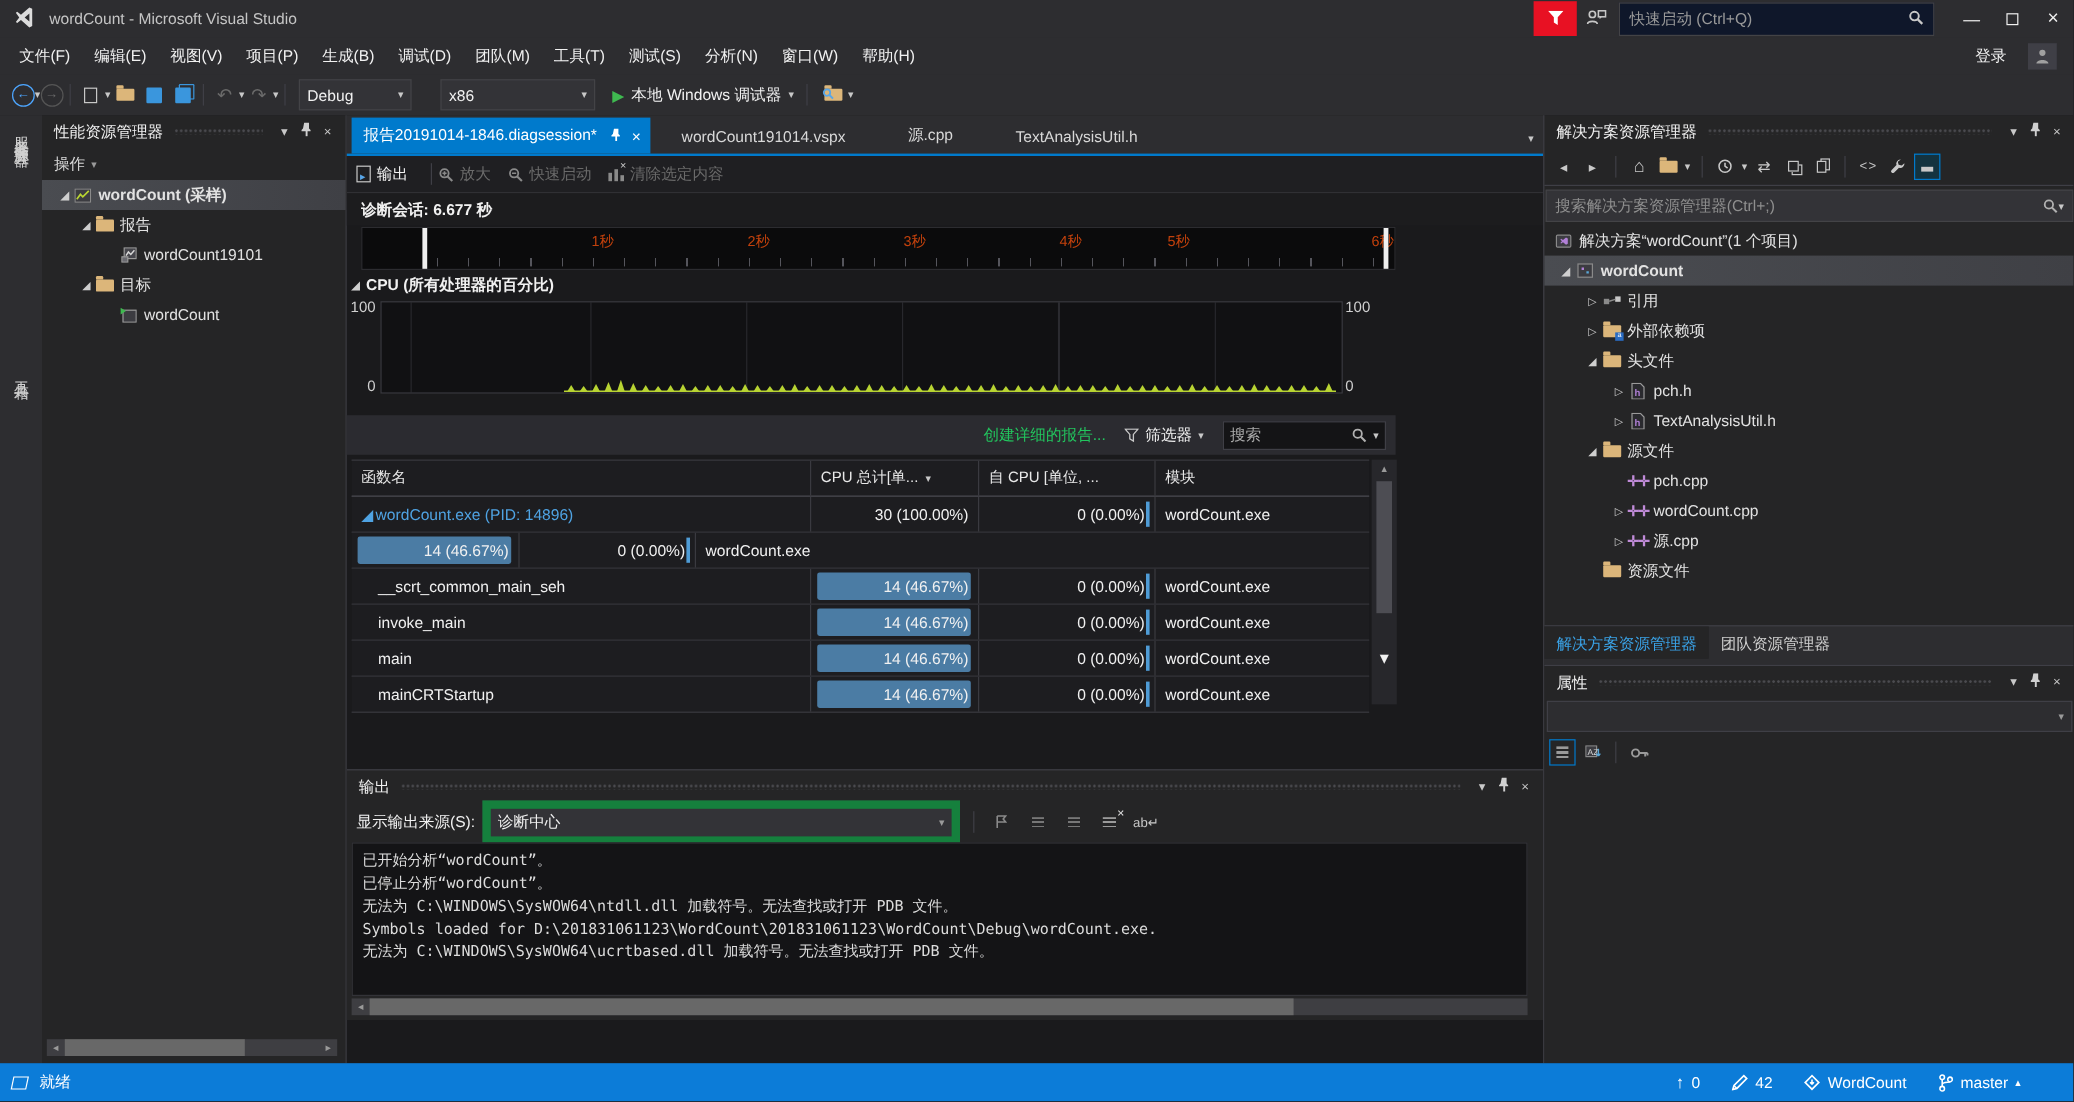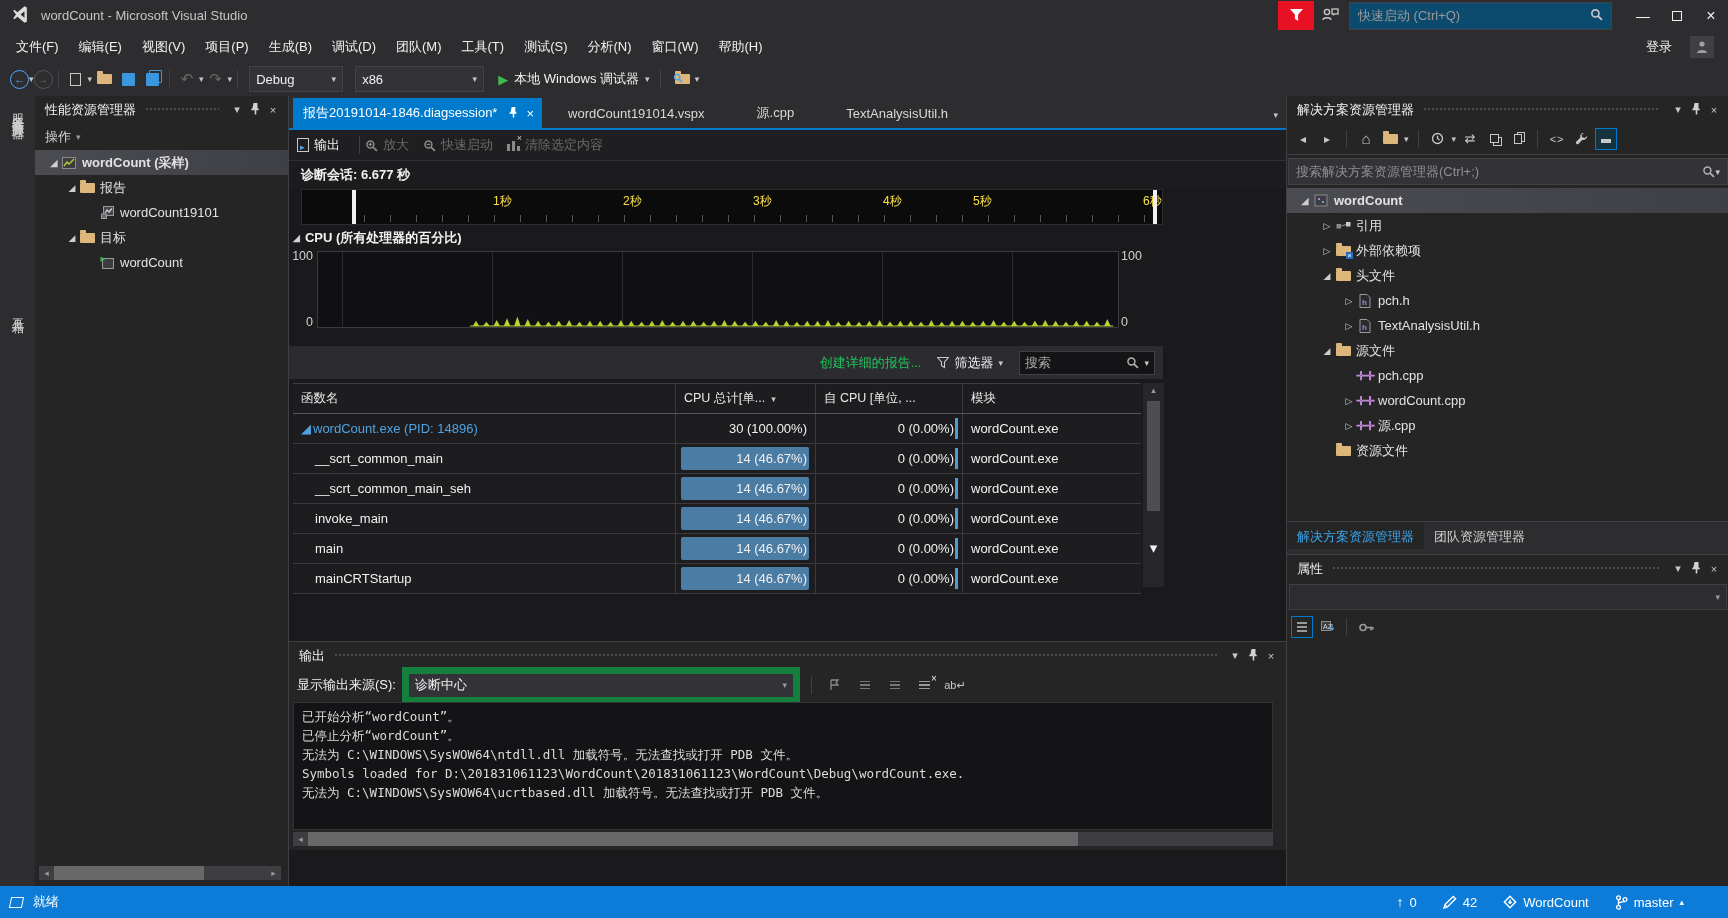--- a/index.html
+++ b/index.html
@@ -13,21 +13,21 @@
   .sep-v{width:1px;height:18px;background:#3f3f46;margin:0 5px;}
   .tri{font-size:9px;color:#c8c8c8;}
   
   #titlebar{left:0;top:0;width:1728px;height:31px;background:#2d2d30;}
   #menubar{left:0;top:31px;width:1728px;height:31px;background:#2d2d30;}
   .menu-item{padding:0 10px;height:31px;display:flex;align-items:center;color:#f1f1f1;cursor:default;}
   #toolbar{left:0;top:62px;width:1728px;height:34px;background:#2d2d30;border-bottom:1px solid #222225;}
   .tbtn{display:flex;align-items:center;justify-content:center;width:24px;height:24px;}
   .combo{display:flex;align-items:center;background:#333337;border:1px solid #434346;height:24px;padding:0 6px;color:#f1f1f1;}
   .combo .tri{margin-left:auto;padding-left:8px;}
-  #quick-launch{display:flex;align-items:center;width:245px;height:26px;background:#0c4a6e;border:1px solid #434346;color:#999;padding:0 8px;}
+  #quick-launch{display:flex;align-items:center;width:245px;height:26px;background:#0f172a;border:1px solid #434346;color:#999;padding:0 8px;}
   .winbtn{width:34px;height:26px;display:flex;align-items:center;justify-content:center;color:#f1f1f1;font-size:14px;}
   
   #activity{left:0;top:96px;width:35px;height:790px;background:#2d2d30;}
   .vtab{writing-mode:vertical-rl;text-orientation:upright;color:#d0d0d0;letter-spacing:2px;font-size:12.5px;position:absolute;left:9px;}
   #leftpanel{left:35px;top:96px;width:253px;height:790px;background:#252526;border-right:1px solid #3f3f46;}
   .panel-hd{display:flex;align-items:center;height:27px;padding:0 6px 0 10px;color:#f1f1f1;}
   .hd-ic{color:#c8c8c8;width:18px;text-align:center;font-size:11px;}
   .trow{display:flex;align-items:center;height:25px;color:#e2e2e2;white-space:nowrap;overflow:hidden;}
   .trow .exp{width:14px;font-size:9px;color:#cfcfcf;text-align:center;flex:none;}
   .folder{width:15px;height:10px;background:#dcb67a;border-radius:1px;position:relative;flex:none;margin:0 5px 0 1px;}
@@ -38,21 +38,21 @@
   .sb-arrow{color:#999;font-size:9px;width:15px;text-align:center;flex:none;}
   
   #main{left:289px;top:96px;width:997px;height:790px;background:#1a1a1c;}
   #tabbar{left:0;top:0;width:997px;height:32px;background:#2d2d30;border-bottom:2px solid #007acc;display:flex;align-items:flex-end;}
   .tab-active{background:#007acc;color:#fff;height:30px;display:flex;align-items:center;padding:0 8px 0 10px;}
   .tab{color:#d8d8d8;height:30px;display:flex;align-items:center;padding:0 26px;}
   #sess-toolbar{left:0;top:34px;width:997px;height:31px;background:#1f1f22;border-bottom:1px solid #303034;display:flex;align-items:center;padding-left:8px;box-sizing:border-box;}
   .stool{display:flex;align-items:center;margin-right:14px;gap:5px;}
   #sess-header{left:0;top:65px;width:997px;height:27px;background:#1c1c1e;display:flex;align-items:center;font-weight:bold;padding-left:12px;box-sizing:border-box;}
   #ruler{left:12px;top:93px;width:862px;height:36px;background:#0b0b0c;border:1px solid #2c2c30;box-sizing:border-box;}
-  .rlab{position:absolute;top:3px;color:#fde047;font-size:12px;}
+  .rlab{position:absolute;top:3px;color:#c2410c;font-size:12px;}
   #ruler-ticks{position:absolute;left:62px;right:10px;bottom:2px;height:7px;
      background-image:repeating-linear-gradient(90deg,#55555c 0 1px,transparent 1px 26px);}
   #cpu-hd{left:4px;top:131px;width:900px;height:22px;display:flex;align-items:center;font-weight:bold;gap:5px;}
   #cpu-plot{left:28px;top:155px;width:800px;height:75px;background:#111113;border:1px solid #3a3a40;box-sizing:content-box;
      background-image:repeating-linear-gradient(90deg,transparent 0 129px,#2b2b30 129px 130px);background-position:45px 0;}
   .axlab{position:absolute;width:24px;text-align:right;color:#d0d0d0;font-size:12.5px;}
   #filter-row{left:0;top:250px;width:874px;height:33px;background:#2b2b30;display:flex;align-items:center;justify-content:flex-end;gap:16px;padding-right:8px;box-sizing:border-box;}
   #search-box{display:flex;align-items:center;width:124px;height:22px;background:#141416;border:1px solid #3f3f46;color:#aaa;padding:0 5px;gap:5px;}
   
   #functable{left:4px;top:287px;width:848px;height:204px;border-top:1px solid #3f3f46;}
@@ -187,21 +187,21 @@
     <span class="sep-v"></span>
     <span class="tbtn disabled" style="font-size:15px">↶</span>
     <span class="tri disabled">▾</span>
     <span class="tbtn disabled" style="font-size:15px">↷</span>
     <span class="tri disabled">▾</span>
     <span class="sep-v"></span>
     <div class="combo" style="width:80px;margin-left:6px">
       <span>Debug</span>
         <span class="tri">▾</span>
     </div>
-    <div class="combo" style="width:115px;margin-left:12px">
+    <div class="combo" style="width:115px;margin-left:24px">
       <span>x86</span>
         <span class="tri">▾</span>
     </div>
     <span style="color:#3fb950;font-size:13px;margin:0 6px 0 14px">▶</span>
     <span>本地 Windows 调试器</span>
     <span class="tri" style="margin-left:6px">▾</span>
     <span class="sep-v" style="margin:0 10px"></span>
     <span class="tbtn" style="position:relative">
       <span class="folder" style="margin:0"></span>
       <svg width="10" height="10" viewBox="0 0 12 12" style="position:absolute;left:2px;top:6px">
@@ -477,23 +477,20 @@
           </div>
         <div class="fcell c-self">
             <span class="zbar"></span>
             <span class="cellv">0 (0.00%)</span>
           </div>
         <div class="fcell c-mod" style="border-right:none">
             <span>wordCount.exe</span>
           </div>
       </div>
       <div class="frow">
-        <div class="fcell c-func" style="padding-left:22px">
-            <span>__scrt_common_main</span>
-          </div>
         <div class="fcell c-tot">
             <span class="valbar"></span>
             <span class="cellv">14 (46.67%)</span>
           </div>
         <div class="fcell c-self">
             <span class="zbar"></span>
             <span class="cellv">0 (0.00%)</span>
           </div>
         <div class="fcell c-mod" style="border-right:none">
             <span>wordCount.exe</span>
@@ -672,20 +669,29 @@
     <div id="sol-search">
       <span>搜索解决方案资源管理器(Ctrl+;)</span>
       <div style="flex:1"></div>
       <svg width="13" height="13" viewBox="0 0 12 12">
           <circle cx="5" cy="5" r="3.2" fill="none" stroke="#b0b0b0" stroke-width="1.4"></circle>
           <line x1="7.4" y1="7.4" x2="11" y2="11" stroke="#b0b0b0" stroke-width="1.6"></line>
         </svg>
       <span class="tri">▾</span>
     </div>
 
+    <div class="srow" style="padding-left:8px">
+      <span class="fileic">
+          <svg width="14" height="14" viewBox="0 0 14 14">
+            <rect x="1" y="2" width="12" height="10" rx="1" fill="#3c3c41" stroke="#8a8a8a"></rect>
+            <path d="M9 4 l1.5 0.8 v4.4 L9 10 6.5 7.9 5 9 4.3 8.5 5.6 7 4.3 5.5 5 5 6.5 6.1 Z" fill="#b180d7"></path>
+          </svg>
+        </span>
+      <span>解决方案“wordCount”(1 个项目)</span>
+    </div>
     <div class="srow hl-row" style="padding-left:10px;font-weight:bold">
       <span class="exp" style="width:16px;font-size:9px;color:#cfcfcf;text-align:center">◢</span>
       <span class="fileic">
           <svg width="14" height="13" viewBox="0 0 14 13">
             <rect x="1" y="1" width="12" height="11" fill="#3c3c41" stroke="#8a8a8a"></rect>
             <path d="M4 4 h2 v2 h-2 z" fill="#b180d7"></path>
             <path d="M8 7 h2 v2 h-2 z" fill="#59a7d8"></path>
           </svg>
         </span>
       <span>wordCount</span>

